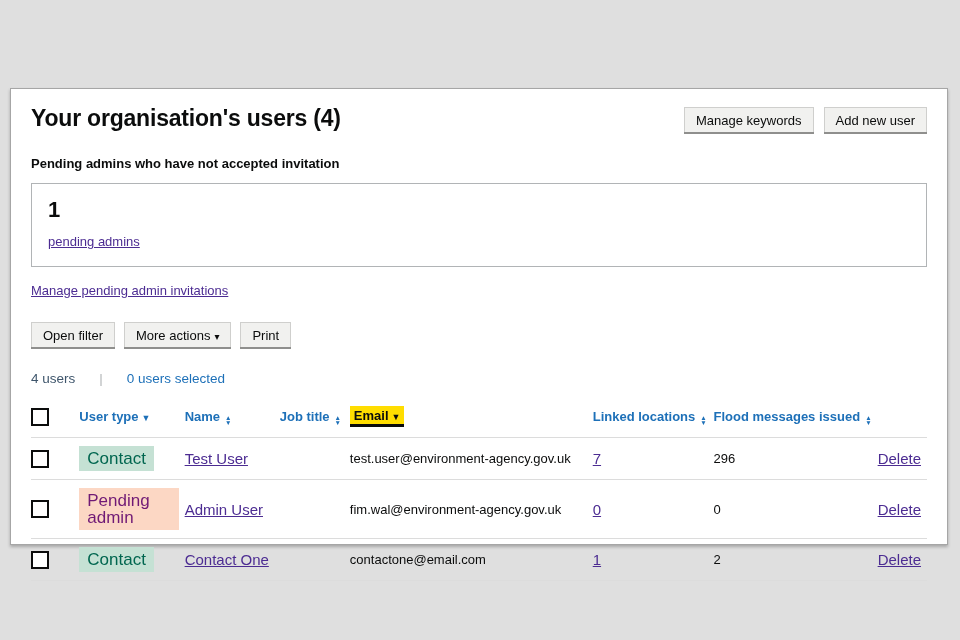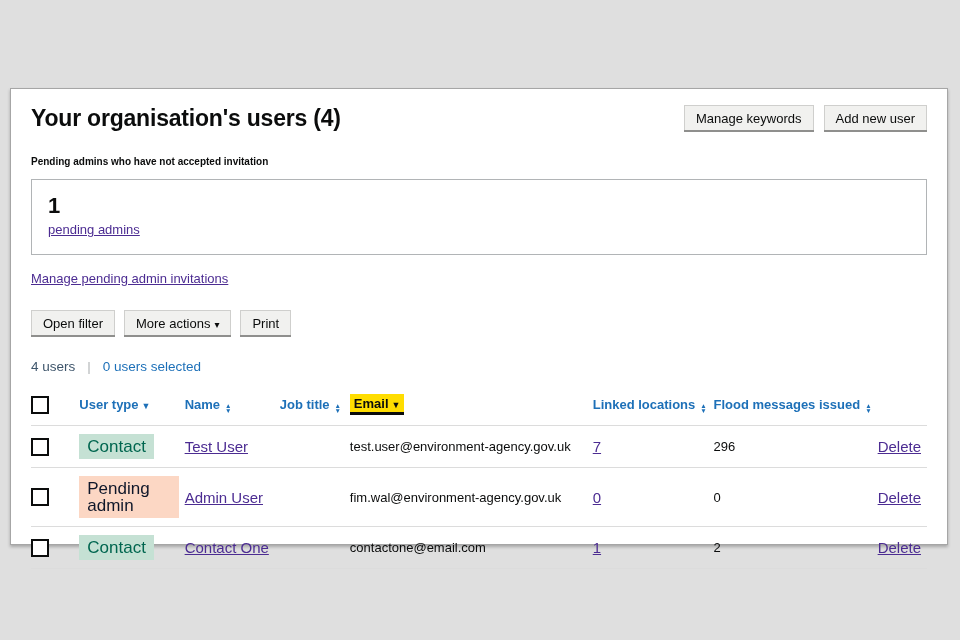--- a/index.html
+++ b/index.html
@@ -20,21 +20,21 @@
     height: 457px;
     background: #ffffff;
     border: 1px solid #a6a6a6;
     box-shadow: 0 2px 3px rgba(0,0,0,0.25);
     box-sizing: border-box;
     padding: 0 20px;
   }
   .panel-header {
     display: flex;
     justify-content: space-between;
-    align-items: flex-start;
+    align-items: flex-end;
     margin-top: 16px;
   }
   h1.page-title {
     margin: 0;
     font-size: 23px;
     font-weight: bold;
     letter-spacing: -0.2px;
   }
   .header-buttons { display: flex; gap: 10px; }
   .btn {
@@ -44,49 +44,49 @@
     background: #f1f1ef;
     border: 1px solid #cfcfcd;
     border-bottom: none;
     box-shadow: 0 2px 0 #8f8f8d;
     padding: 5px 11px 4px;
     cursor: pointer;
     white-space: nowrap;
   }
   .subtitle {
     margin: 24px 0 0;
-    font-size: 10px;
+    font-size: 13px;
     font-weight: bold;
   }
   .pending-box {
     margin-top: 12px;
     border: 1px solid #b1b4b6;
     padding: 14px 16px 16px;
   }
   .pending-count {
     font-size: 22px;
     font-weight: bold;
     line-height: 1.1;
   }
   a.plink {
     color: #4c2c92;
     font-size: 13px;
     text-decoration: underline;
     cursor: pointer;
   }
-  .pending-box a.plink { display: inline-block; margin-top: 4px; }
+  .pending-box a.plink { display: inline-block; margin-top: 12px; }
   .manage-link { display: inline-block; margin-top: 16px; }
   .toolbar { margin-top: 23px; display: flex; gap: 9px; }
   .caret { font-size: 10px; margin-left: 4px; }
   .summary {
     margin-top: 24px;
     font-size: 13.5px;
     display: flex;
     align-items: center;
-    gap: 12px;
+    gap: 24px;
   }
   .summary .count-text { color: #3e556b; }
   .summary .sep { color: #b1b4b6; }
   .summary a.sel-link { color: #1d70b8; font-size: 13.5px; text-decoration: none; cursor: pointer; }
   table.users {
     margin-top: 12px;
     width: 100%;
     border-collapse: collapse;
     font-size: 13px;
   }
@@ -142,21 +142,21 @@
     font-weight: bold;
   }
   .email-active .sort-desc { color: #0b0c0c; }
   .tag {
     display: inline-block;
     padding: 4px 8px;
     font-size: 17px;
     line-height: 1;
   }
   .tag-green { background: #c5e1d4; color: #00664f; }
-  .tag-orange { background: #fcd7c4; color: #0f172a; }
+  .tag-orange { background: #fcd7c4; color: #701a75; }
   td a.plink { font-size: 15px; margin-top: 8px; }
 </style>
 </head>
 <body>
 
 <div class="panel">
 
   <div class="panel-header">
     <h1 class="page-title">Your organisation's users (4)</h1>
     <div class="header-buttons">

